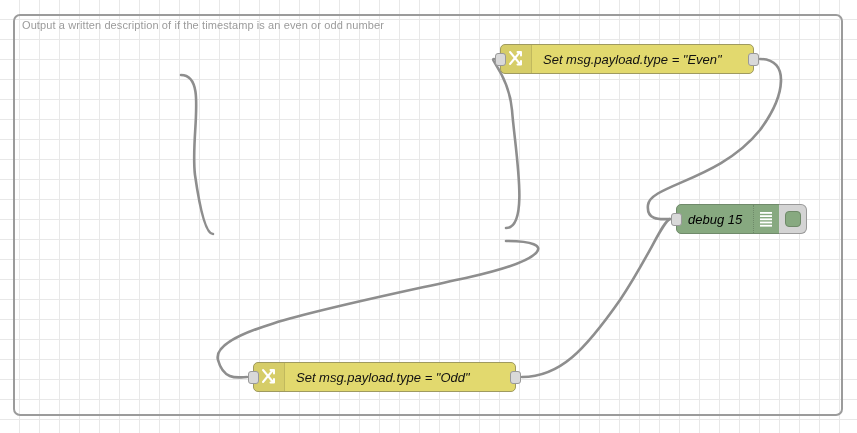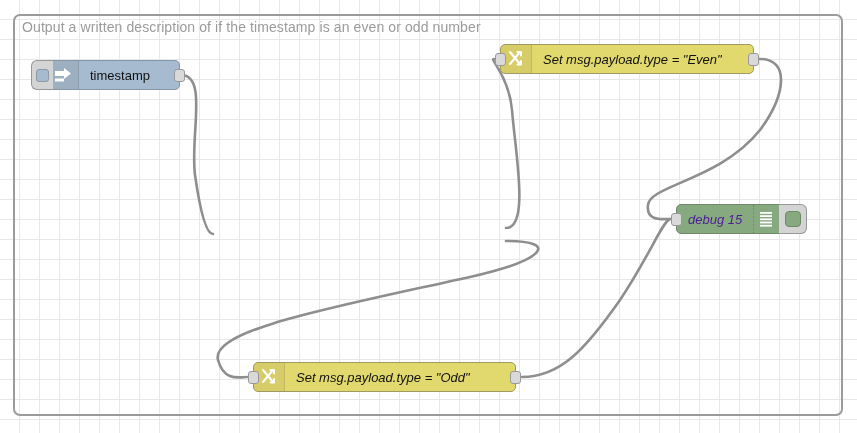--- a/index.html
+++ b/index.html
@@ -24,21 +24,21 @@
   .group-box {
     position: absolute;
     border: 2px solid #9b9b9b;
     border-radius: 7px;
     box-sizing: border-box;
     background: transparent;
   }
   .group-label {
     position: absolute;
     color: #9b9b9b;
-    font-size: 14px;
+    font-size: 11px;
     white-space: nowrap;
     letter-spacing: 0.1px;
   }
   
   #wires {
     position: absolute;
     left: 0; top: 0;
     width: 857px; height: 433px;
     pointer-events: none;
   }
@@ -86,21 +86,21 @@
     background: #a6bbcf;
     border-color: #8497a9;
   }
   .node.inject .node-label { font-style: normal; color: #111; }
   .node.inject .node-icon { background: rgba(0,0,0,0.06); }
   
   .node.debug {
     background: #87a980;
     border-color: #708a6b;
   }
-  .node.debug .node-label { color: #4c1d95; font-style: italic; }
+  .node.debug .node-label { color: #000000; font-style: italic; }
   
   .port {
     position: absolute;
     width: 11px;
     height: 13px;
     background: #d9d9d9;
     border: 1px solid #999;
     border-radius: 3px;
     box-sizing: border-box;
   }
@@ -178,33 +178,20 @@
   <div class="group-label" id="group-label" style="left: 22px; top: 19px; color: rgb(155, 155, 155);">Output a written description of if the timestamp is an even or odd number</div>
 
   <svg id="wires" viewBox="0 0 857 433" xmlns="http://www.w3.org/2000/svg">
       <path d="M 181,75 C 208,75 190,135 195,175 C 200,210 206,234 213,234" class="wire" stroke="#8e8e8e"></path>
       <path d="M 506,228 C 530,228 515,150 512,110 C 509,75 489,59 494,59" class="wire" stroke="#8e8e8e"></path>
       <path d="M 506,241 C 560,241 545,260 470,277 C 330,308 210,330 218,360 C 224,382 240,377 247,377" class="wire" stroke="#8e8e8e"></path>
       <path d="M 760,59 C 790,59 786,95 760,130 C 720,180 650,185 648,205 C 646,222 663,219 670,219" class="wire" stroke="#8e8e8e"></path>
       <path d="M 522,377 C 560,377 585,350 620,300 C 650,255 662,222 670,219" class="wire" stroke="#8e8e8e"></path>
     </svg>
 
-  <div class="node inject" id="node-inject-timestamp" style="left: 47px; top: 60px; width: 133px; background: rgb(166, 187, 207);">
-    <div class="inject-btn">
-      <i></i>
-    </div>
-    <div class="node-icon">
-      <svg width="18" height="16" viewBox="0 0 18 16">
-        <path d="M1 4 H10 V1 L17 6.5 L10 12 V9 H1 Z" fill="#ffffff"></path>
-        <rect x="1" y="11.5" width="9" height="3" fill="#ffffff"></rect>
-      </svg>
-    </div>
-    <div class="node-label">timestamp</div>
-    <div class="port out" style="top:8px"></div>
-  </div>
 
 
   <div class="node yellow" id="node-change-even" style="left: 500px; top: 44px; width: 254px; background: rgb(226, 217, 110);">
     <div class="port in" style="top:8px"></div>
     <div class="node-icon">
       <svg width="18" height="18" viewBox="0 0 18 18">
         <path d="M3 2 L13 14" stroke="#ffffff" stroke-width="2" stroke-linecap="round"></path>
         <path d="M13 2 L3 14" stroke="#ffffff" stroke-width="2" stroke-linecap="round"></path>
         <path d="M10.5 2 H14 V5.5" stroke="#ffffff" stroke-width="2" fill="none" stroke-linecap="round" stroke-linejoin="round"></path>
         <path d="M10.5 14.5 H14 V11" stroke="#ffffff" stroke-width="2" fill="none" stroke-linecap="round" stroke-linejoin="round"></path>

